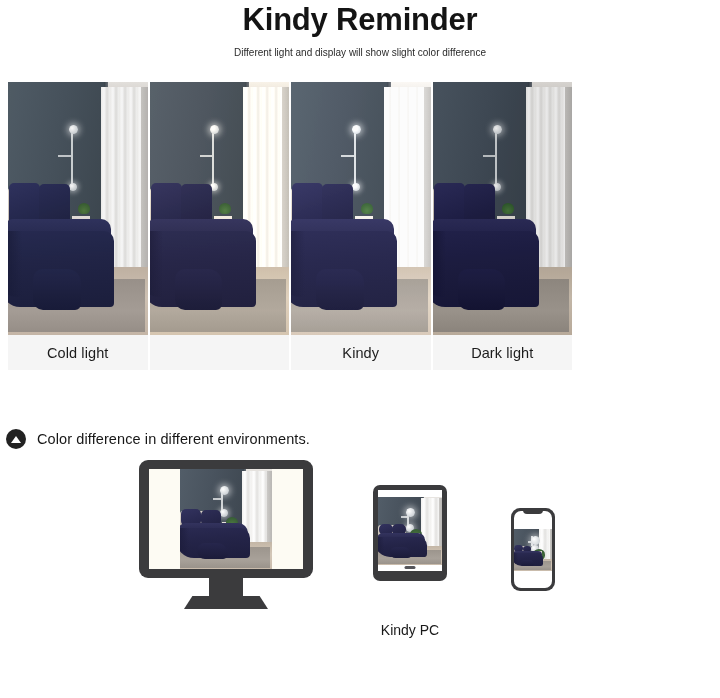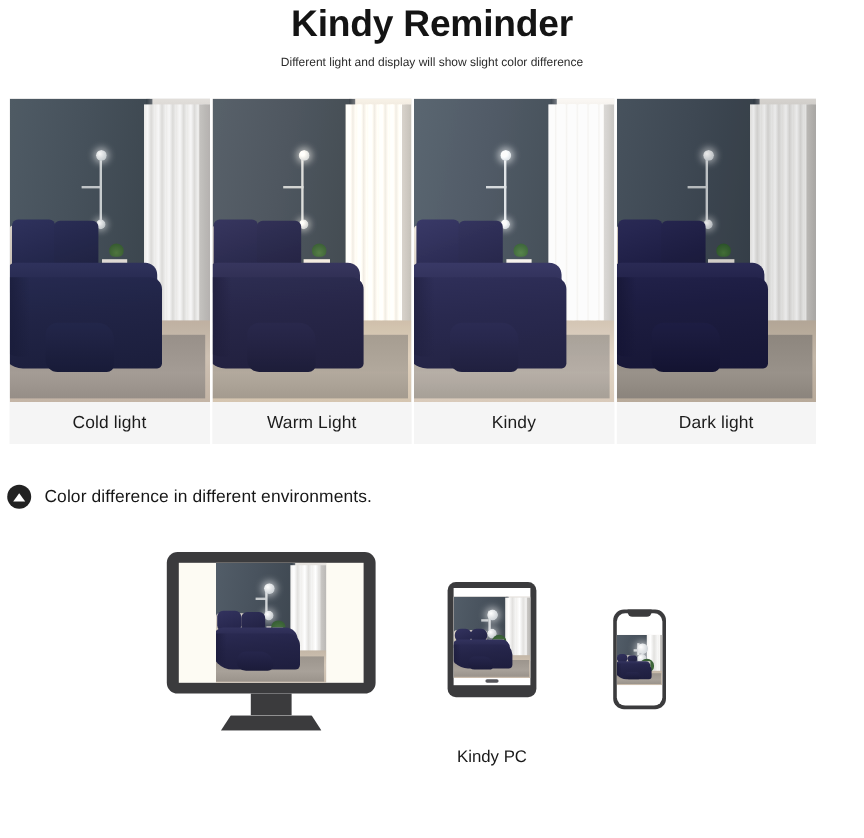--- a/index.html
+++ b/index.html
@@ -28,21 +28,21 @@
     color: #2b2b2b;
     margin-top: 7px;
     line-height: 16px;
   }
 
   
   .grid {
     position: absolute;
     left: 8px;
     top: 82px;
-    width: 672px;
+    width: 564px;
     height: 288px;
     display: flex;
     gap: 2px;
   }
   .panel {
     position: relative;
     flex: 1 1 0;
     background: #f5f5f5;
     display: flex;
     flex-direction: column;
@@ -170,20 +170,21 @@
   .scene.bright { filter: brightness(1.09) saturate(0.98) contrast(0.98); }
   .scene.dark   { filter: brightness(0.90) saturate(1.05) contrast(1.05); }
 
   
   .bullet-row {
     position: absolute;
     left: 6px;
     display: flex;
     align-items: center;
     gap: 11px;
+    margin-top: 25px;
   }
   .bullet-row.r1 { top: 404px; }
   .bullet-row.r2 { top: 669px; }
   .bullet-icon {
     width: 20px; height: 20px; flex: 0 0 20px;
     border-radius: 50%;
     background: #222222;
     display: flex; align-items: center; justify-content: center;
   }
   .bullet-icon .tri {
@@ -346,21 +347,20 @@
           <div class="plant"></div>
             <div class="plant-pot"></div>
           <div class="pillow-a"></div>
             <div class="pillow-b"></div>
           <div class="duvet-top"></div>
             <div class="duvet"></div>
           <div class="duvet-shadow"></div>
             <div class="duvet-fold"></div>
         </div>
       </div>
-      <div class="caption">Warm Light</div>
     </div>
 
     <div class="panel">
       <div class="scene-wrap">
         <div class="scene bright">
           <div class="ceiling-strip"></div>
             <div class="wall"></div>
             <div class="wall-edge"></div>
           <div class="curtain"></div>
             <div class="curtain-dark"></div>

